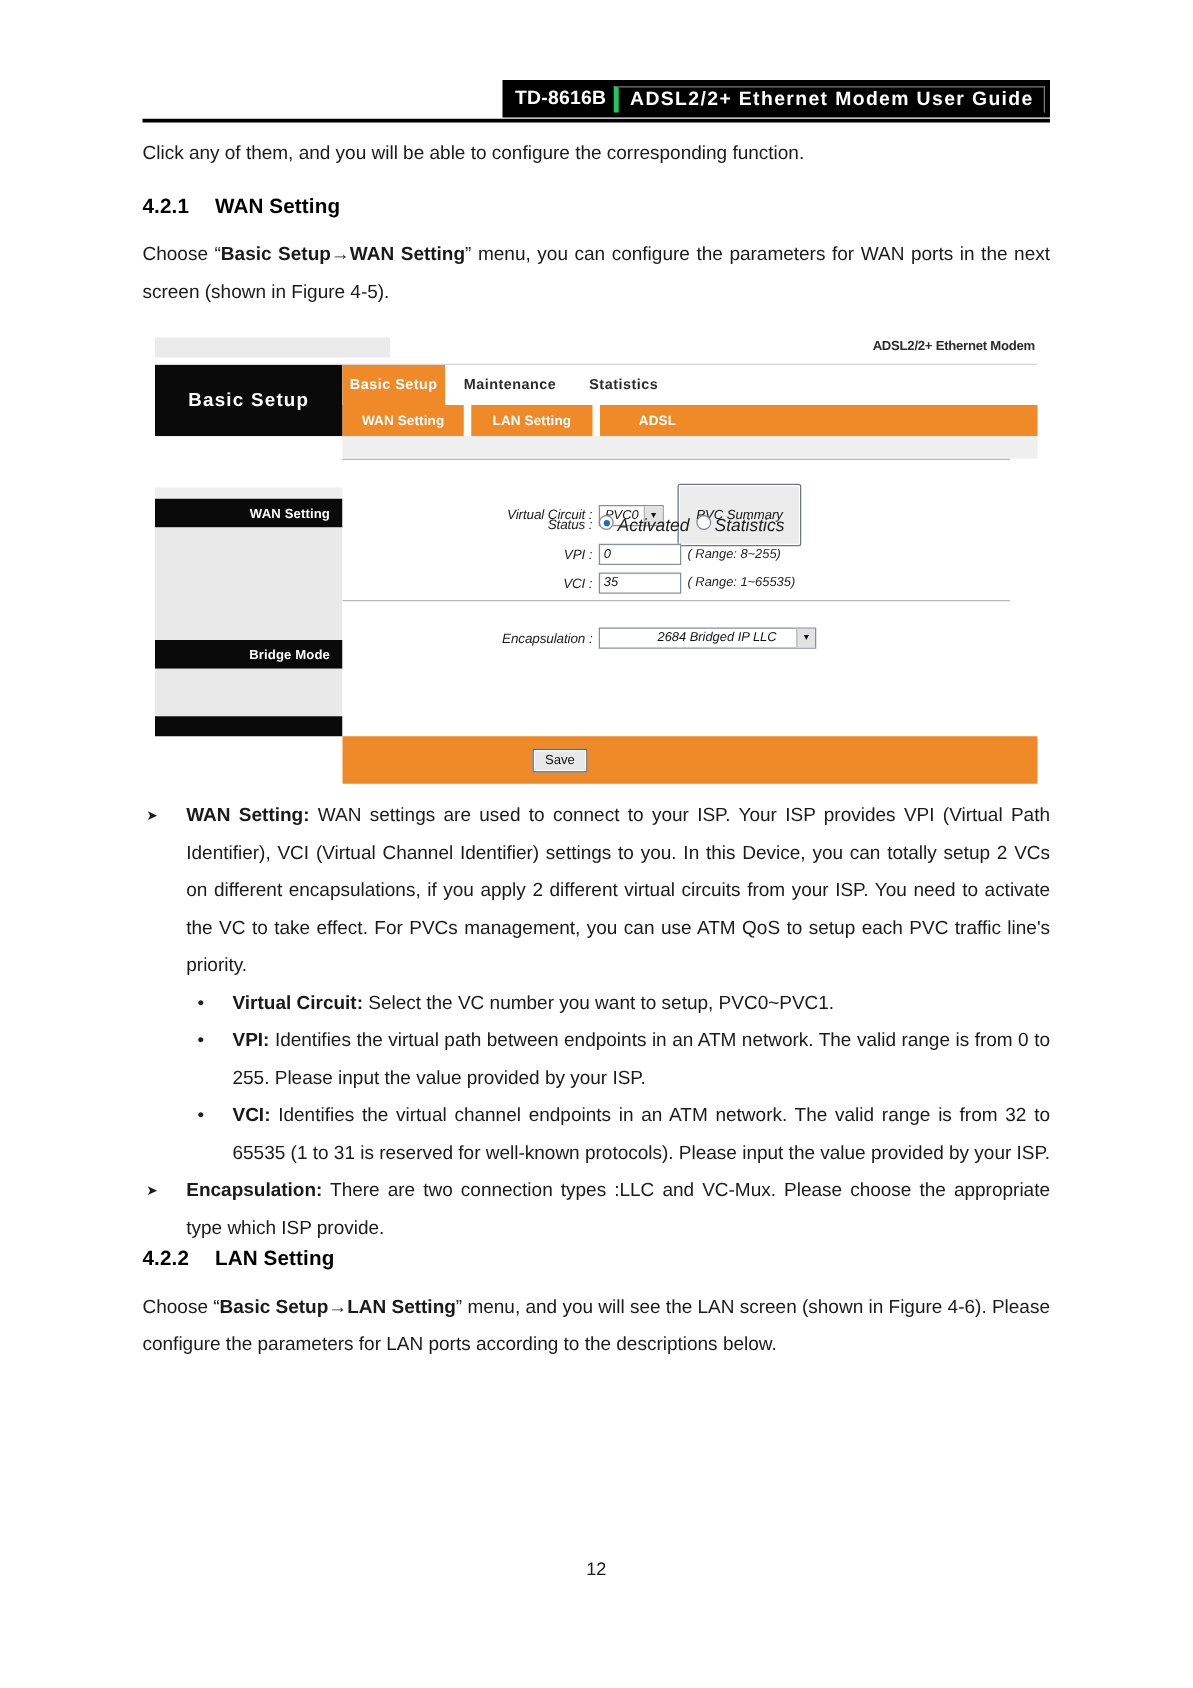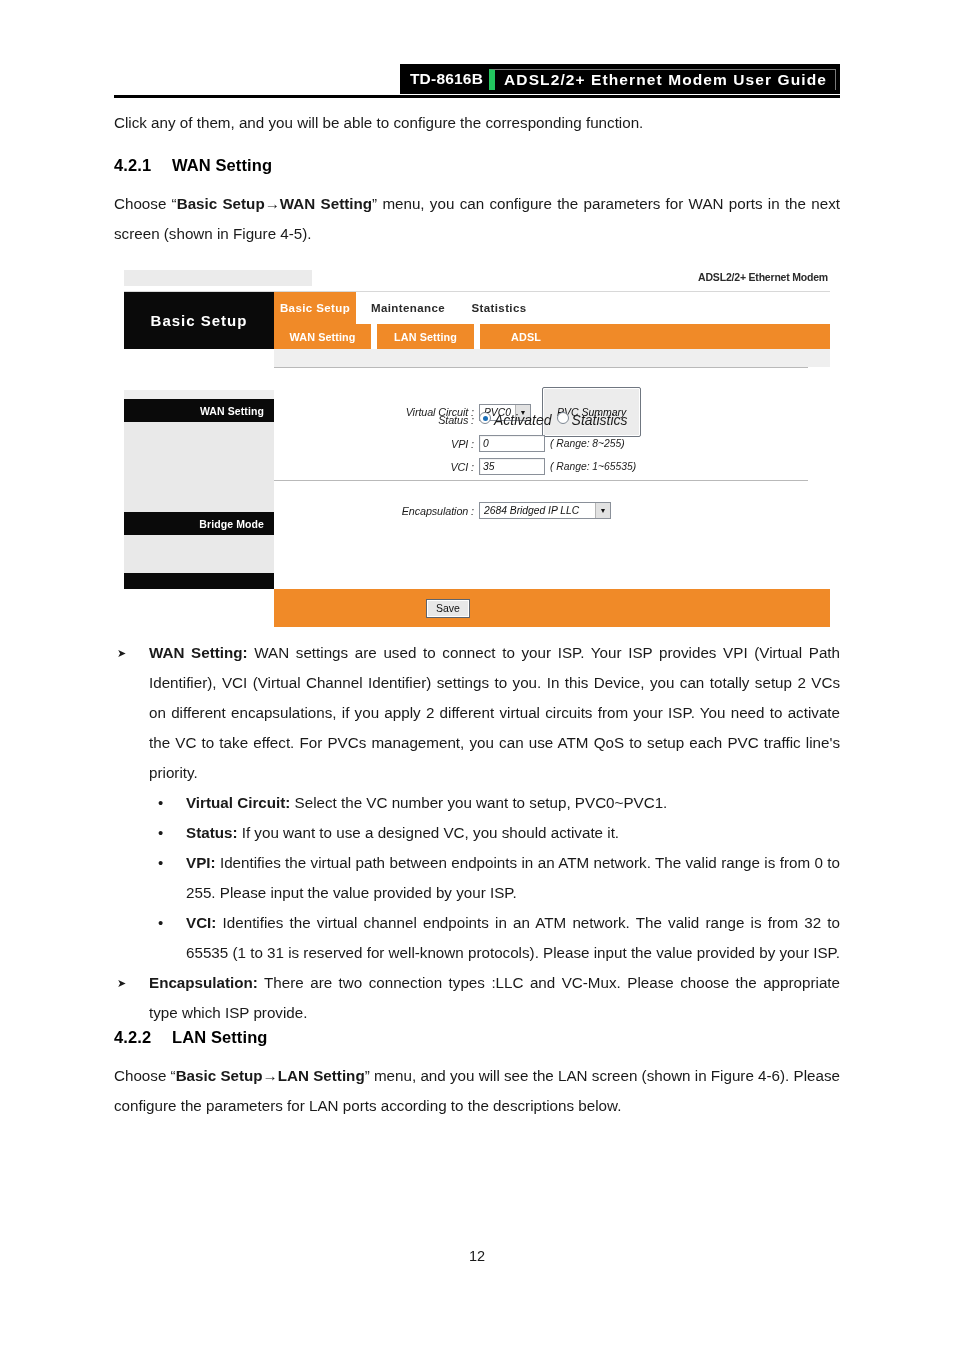--- a/index.html
+++ b/index.html
@@ -57,21 +57,21 @@
     font-weight: bold;
     padding: 0 6px 0 10px;
     letter-spacing: 0.2px;
     white-space: nowrap;
   }
   .doc-header-title {
     color: #ffffff;
     font-size: 15.5px;
     font-weight: bold;
     white-space: nowrap;
-    border-left: 6px solid #22c55e;
+    border-left: 4px solid #22c55e;
     border-top: 1px solid #7a7a7a;
     border-right: 1px solid #7a7a7a;
     padding: 1px 8px 1px 9px;
     letter-spacing: 1.1px;
   }
 
   
   .content {
     position: absolute;
     left: 114px;
@@ -602,21 +602,21 @@
             </div>
 
             <div class="form-row" style="left:0; top:91px; width:480px;">
               <span class="form-label" style="width:200px;">VCI :</span>
               <span class="txtbox">35</span>
               <span class="hint">( Range: 1~65535)</span>
             </div>
 
             <div class="form-row" style="left:0; top:135px; width:500px;">
               <span class="form-label" style="width:200px;">Encapsulation :</span>
-              <span class="fake-select" style="width:130px;">
+              <span class="fake-select" style="width:130px;padding-left:42px;">
                 <span class="val" style="flex:1;">2684 Bridged IP LLC</span>
                 <span class="arrow">▼</span>
               </span>
             </div>
           </div>
 
           <div class="panel-footer">
             <span class="save-btn">Save</span>
           </div>
 
@@ -627,21 +627,20 @@
     <div class="fig-caption">Figure 4-5</div>
   </div>
 
   <div class="lower">
     <ul class="arrow-list">
       <li class="arrow-item"><b>WAN Setting:</b><span> WAN settings are used to connect to your ISP. Your ISP provides VPI (Virtual Path Identifier), VCI (Virtual Channel Identifier) settings to you. In this Device, you can totally setup 2 VCs on different encapsulations, if you apply 2 different virtual circuits from your ISP. You need to activate the VC to take effect. For PVCs management, you can use ATM QoS to setup each PVC traffic line's priority.</span></li>
     </ul>
 
     <ul class="dot-list">
       <li class="dot-item"><b>Virtual Circuit:</b><span> Select the VC number you want to setup, PVC0~PVC1.</span></li>
-      <li class="dot-item"><b>Status:</b><span> If you want to use a designed VC, you should activate it.</span></li>
       <li class="dot-item"><b>VPI:</b><span> Identifies the virtual path between endpoints in an ATM network. The valid range is from 0 to 255. Please input the value provided by your ISP.</span></li>
       <li class="dot-item"><b>VCI:</b><span> Identifies the virtual channel endpoints in an ATM network. The valid range is from 32 to 65535 (1 to 31 is reserved for well-known protocols). Please input the value provided by your ISP.</span></li>
     </ul>
 
     <ul class="arrow-list">
       <li class="arrow-item"><b>Encapsulation:</b><span> There are two connection types :LLC and VC-Mux. Please choose the appropriate type which ISP provide.</span></li>
     </ul>
 
     <h3 class="heading sec-gap-top">
       <span class="num">4.2.2</span><span>LAN Setting</span>

